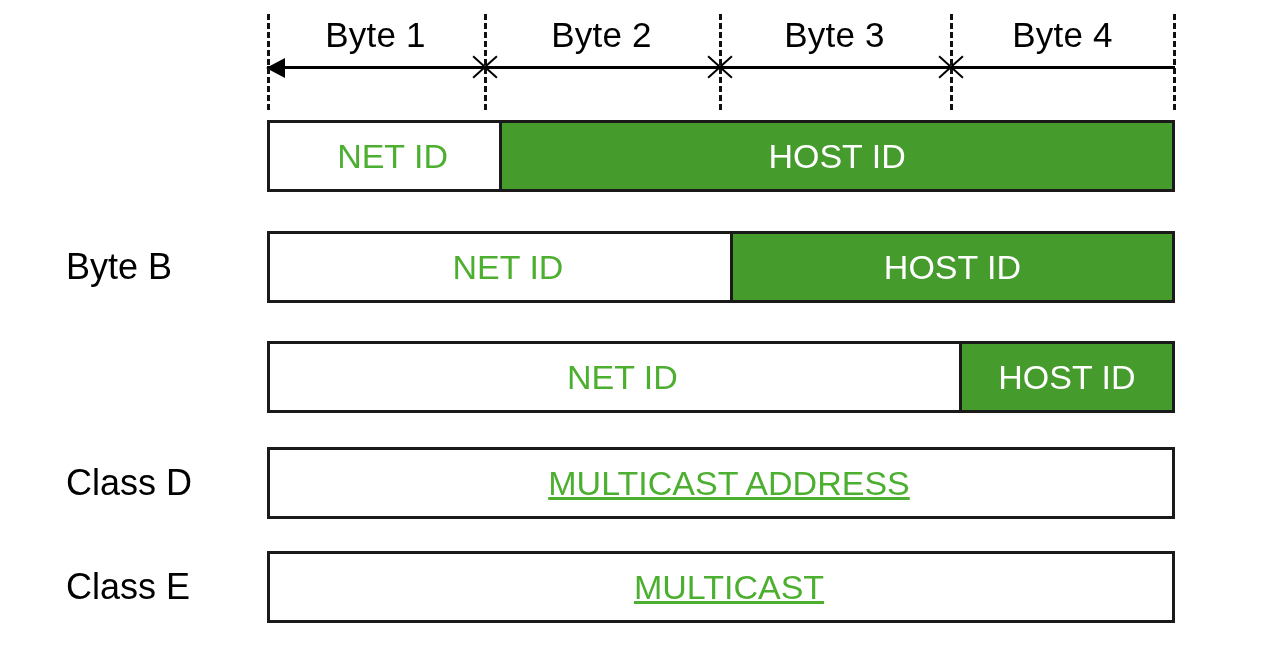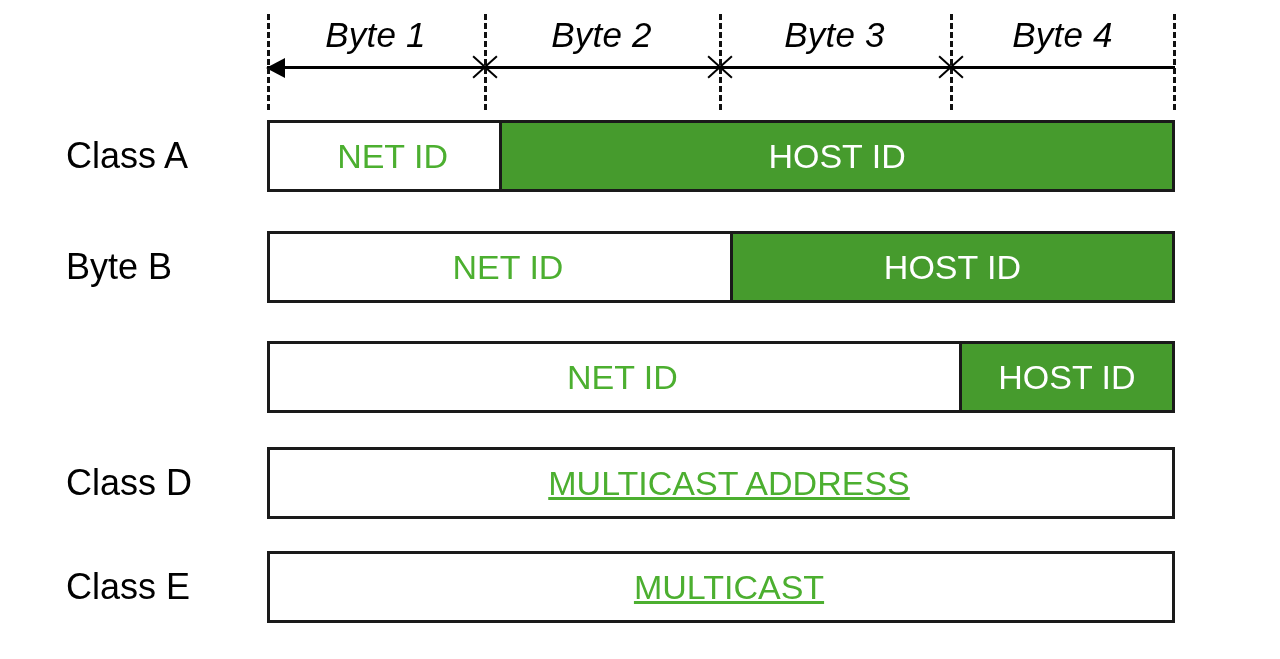--- a/index.html
+++ b/index.html
@@ -37,21 +37,20 @@
     position: absolute;
     top: 0;
     height: 42px;
     line-height: 42px;
     text-align: center;
     font-size: 35px;
     font-weight: 400;
     color: #000;
     letter-spacing: 0.2px;
     white-space: nowrap;
-    font-style: italic;
   }
   .ruler-line {
     position: absolute;
     left: 0;
     top: 52px;
     width: 908px;
     height: 3px;
     background: #000;
   }
   .ruler-arrowhead {
@@ -176,21 +175,20 @@
       <span class="a"></span>
         <span class="b"></span>
     </div>
     <div class="xmark" style="left:668px;">
       <span class="a"></span>
         <span class="b"></span>
     </div>
   </div>
 
   <div class="row" style="top:120px;">
-    <div class="class-label">Class A</div>
     <div class="bar">
       <div class="seg net" style="width:217px;">NET ID</div>
       <div class="seg host has-left-border" style="width:685px;">HOST ID</div>
     </div>
   </div>
 
   <div class="row" style="top:231px;">
     <div class="class-label">Byte B</div>
     <div class="bar">
       <div class="seg net" style="width:452px;">NET ID</div>

